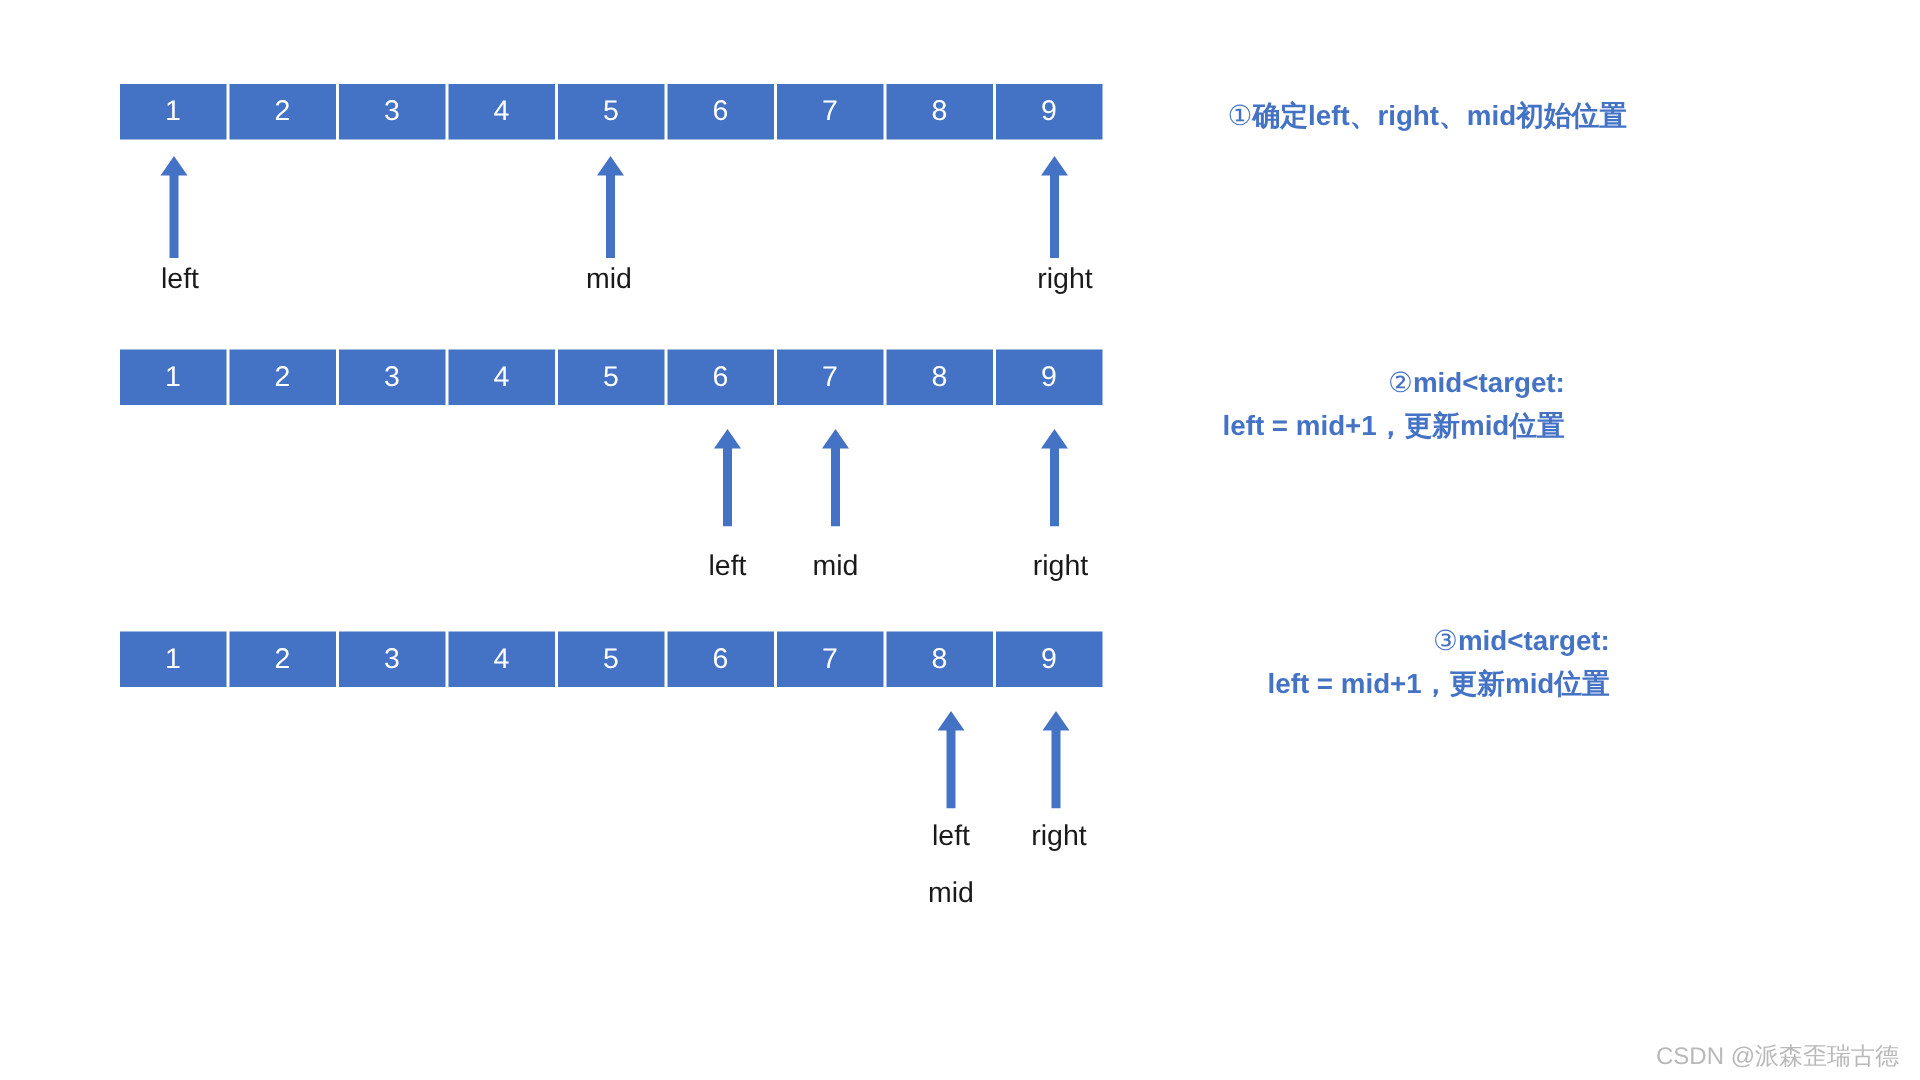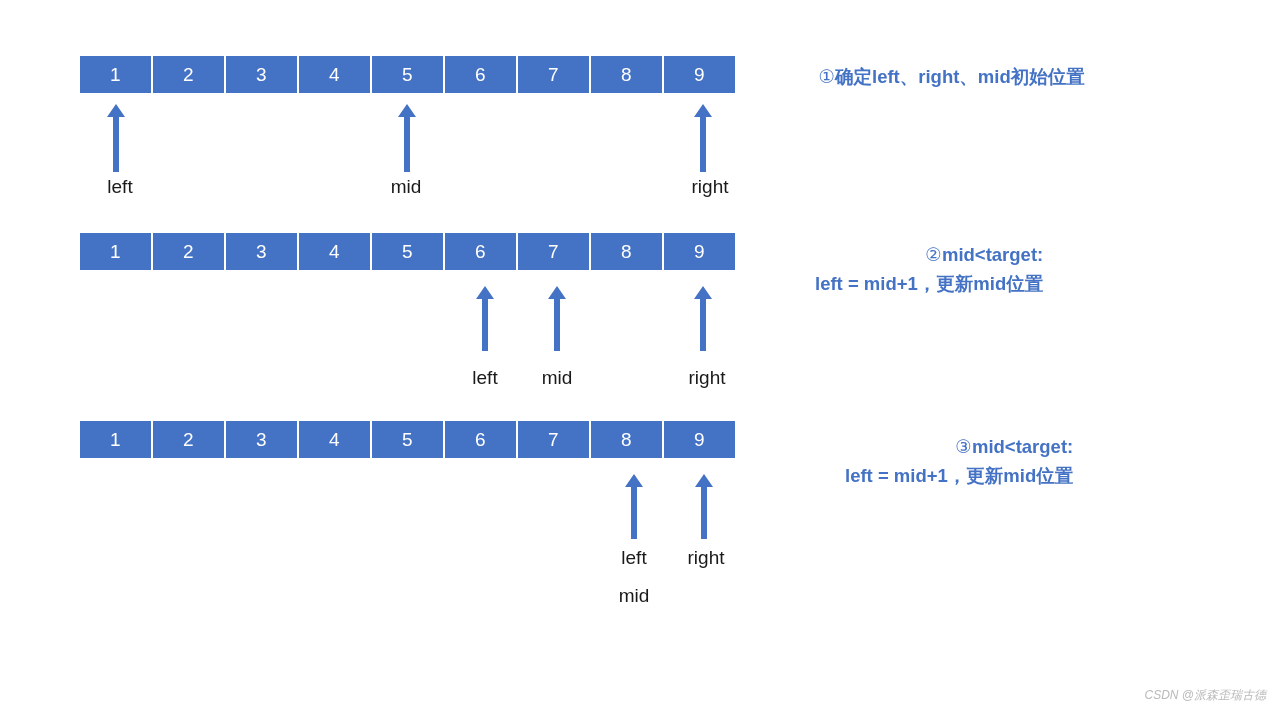--- a/index.html
+++ b/index.html
@@ -75,25 +75,24 @@
   }
   .note .note-line2 {
     display: block;
     padding-left: 40px;
   }
 
   
   .watermark {
     position: absolute;
     right: 14px;
-    bottom: 16px;
+    bottom: 5px;
     color: #b9b9b9;
-    font-size: 12px;
+    font-size: 16px;
     white-space: nowrap;
-    font-style: italic;
   }
 </style>
 </head>
 <body>
 
 <div class="canvas">
 
   <div class="array-row" style="left:80px; top:56px;">
     <div class="cell">1</div>
     <div class="cell">2</div>
@@ -187,20 +186,20 @@
   <div class="arrow" style="left:693px; top:474px;">
     <svg viewBox="0 0 22 65" height="65" xmlns="http://www.w3.org/2000/svg">
       <polygon points="11,0 20,13 14,13 14,65 8,65 8,13 2,13" fill="#4472C4"></polygon>
     </svg>
   </div>
 
   <div class="ptr-label" style="left:634px; top:547px;">left</div>
   <div class="ptr-label" style="left:706px; top:547px;">right</div>
   <div class="ptr-label" style="left:634px; top:585px;">mid</div>
 
-  <div class="note" style="left:805px; top:432px;">
+  <div class="note" style="left:805px; top:412px;">
     <span class="num">③</span><span>mid&lt;target:</span>
     <span class="note-line2">left = mid+1，更新mid位置</span>
   </div>
 
   <div class="watermark">CSDN @派森歪瑞古德</div>
 
 </div>
 
 </body></html>

